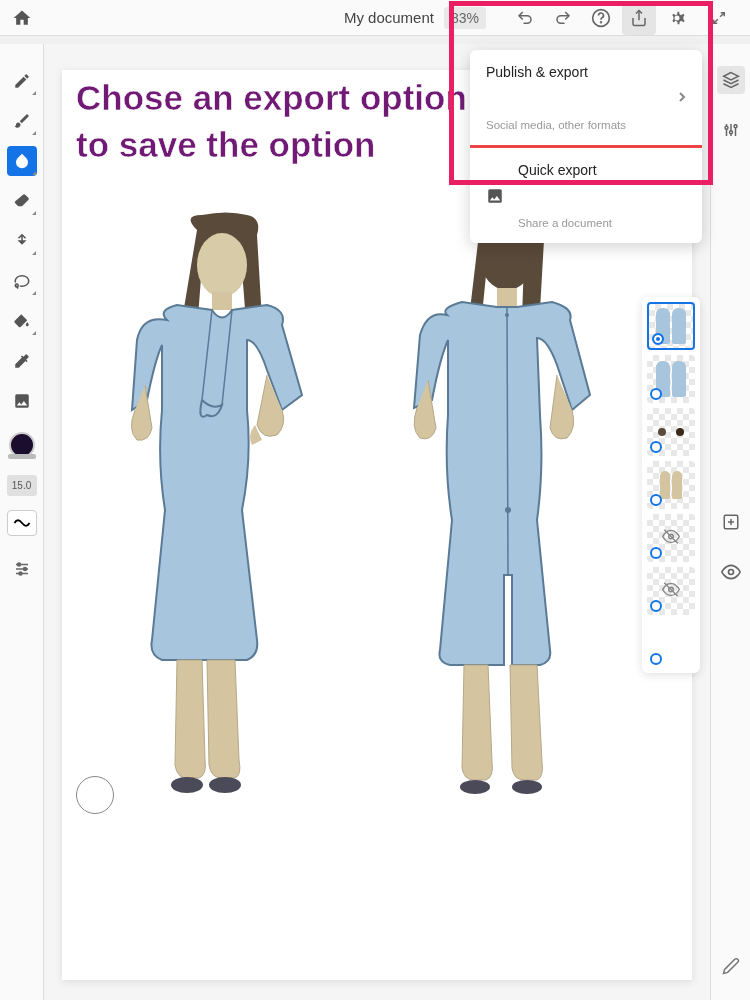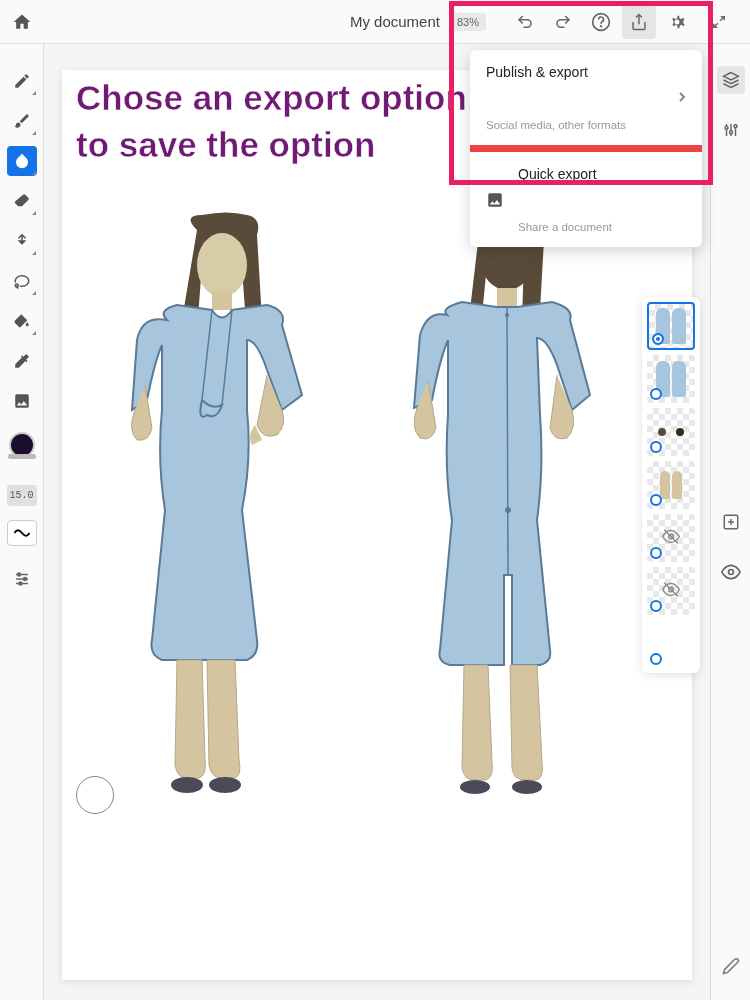--- a/index.html
+++ b/index.html
@@ -7,41 +7,41 @@
       font-family: -apple-system, BlinkMacSystemFont, "Segoe UI", sans-serif;
       width: 750px;
       height: 1000px;
       background: #f0f0f0;
       position: relative;
       overflow: hidden;
     }
     
     
     .header {
-      height: 44px;
+      height: 36px;
       background: #fafafa;
       border-bottom: 1px solid #ddd;
       display: flex;
       align-items: center;
       padding: 0 12px;
     }
     .home-btn {
       font-size: 20px;
       color: #555;
       margin-right: auto;
     }
     .doc-title {
       font-size: 15px;
       color: #444;
       margin-right: 10px;
     }
     .zoom-badge {
       background: #e8e8e8;
       color: #666;
-      font-size: 11px;
+      font-size: 14px;
       padding: 3px 7px;
       border-radius: 3px;
       margin-right: 20px;
     }
     .header-icon {
       width: 34px;
       height: 34px;
       display: flex;
       align-items: center;
       justify-content: center;
@@ -107,22 +107,20 @@
       margin-top: 6px;
     }
     .brush-size-box {
       width: 30px;
       background: #e0e0e0;
       border-radius: 3px;
       text-align: center;
       font-size: 10px;
       padding: 5px 0;
       color: #555;
-      margin-top: 10px;
-      font-family: Liberation Mono, monospace;
     }
     .brush-size-handle {
       width: 28px;
       height: 5px;
       background: #bbb;
       border-radius: 2px;
       margin-top: -14px;
       margin-bottom: 6px;
     }
     .wave-btn {
@@ -236,21 +234,21 @@
       border-radius: 6px;
       box-shadow: 0 4px 16px rgba(0,0,0,0.18);
       z-index: 15;
       overflow: hidden;
     }
     .export-option {
       padding: 14px 16px;
       display: flex;
       align-items: center;
       gap: 12px;
-      border-bottom: 7px solid #ef4444;
+      border-bottom: 3px solid #ef4444;
     }
     .export-option:last-child { border-bottom: none; gap: 14px; }
     .export-option-text {
       flex: 1;
     }
     .export-title {
       font-size: 14px;
       color: #222;
       margin-bottom: 2px;
     }

